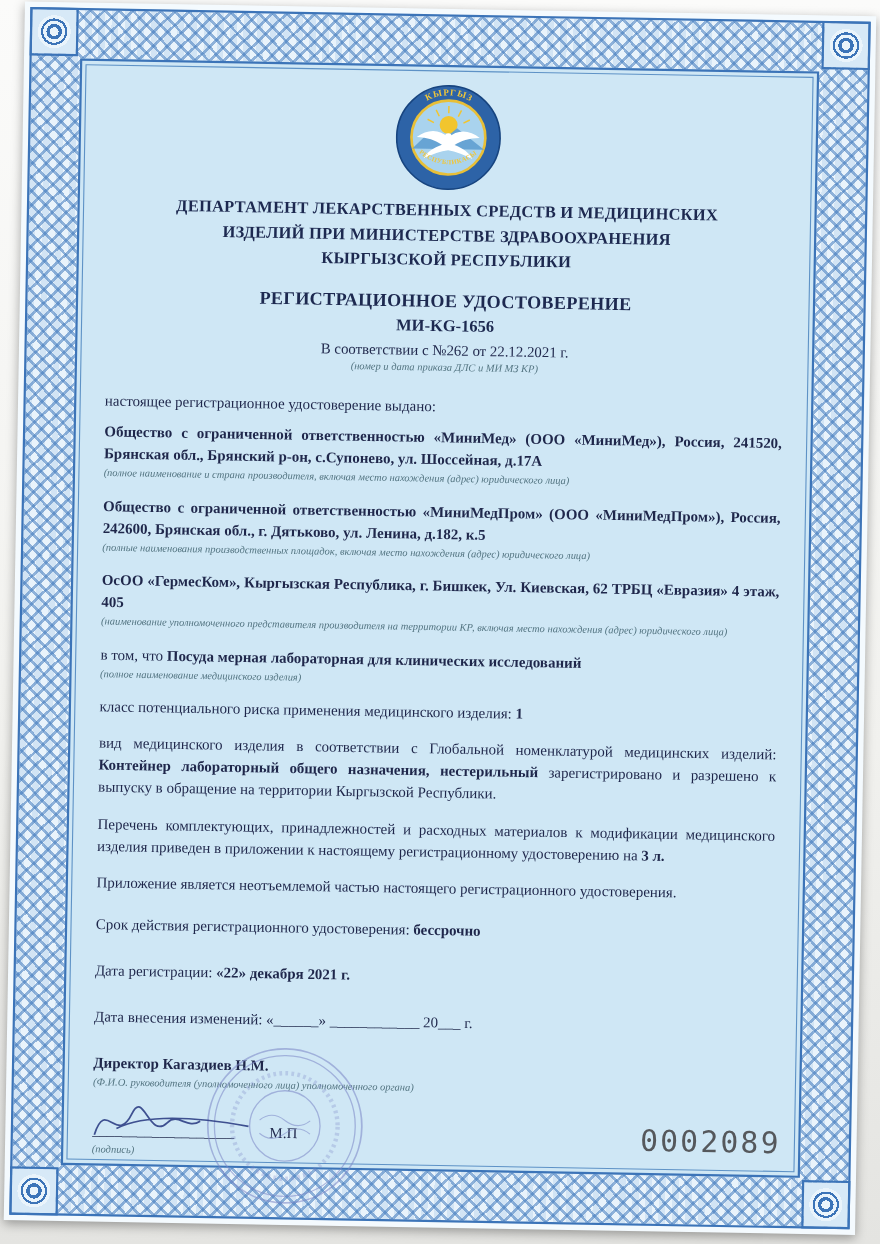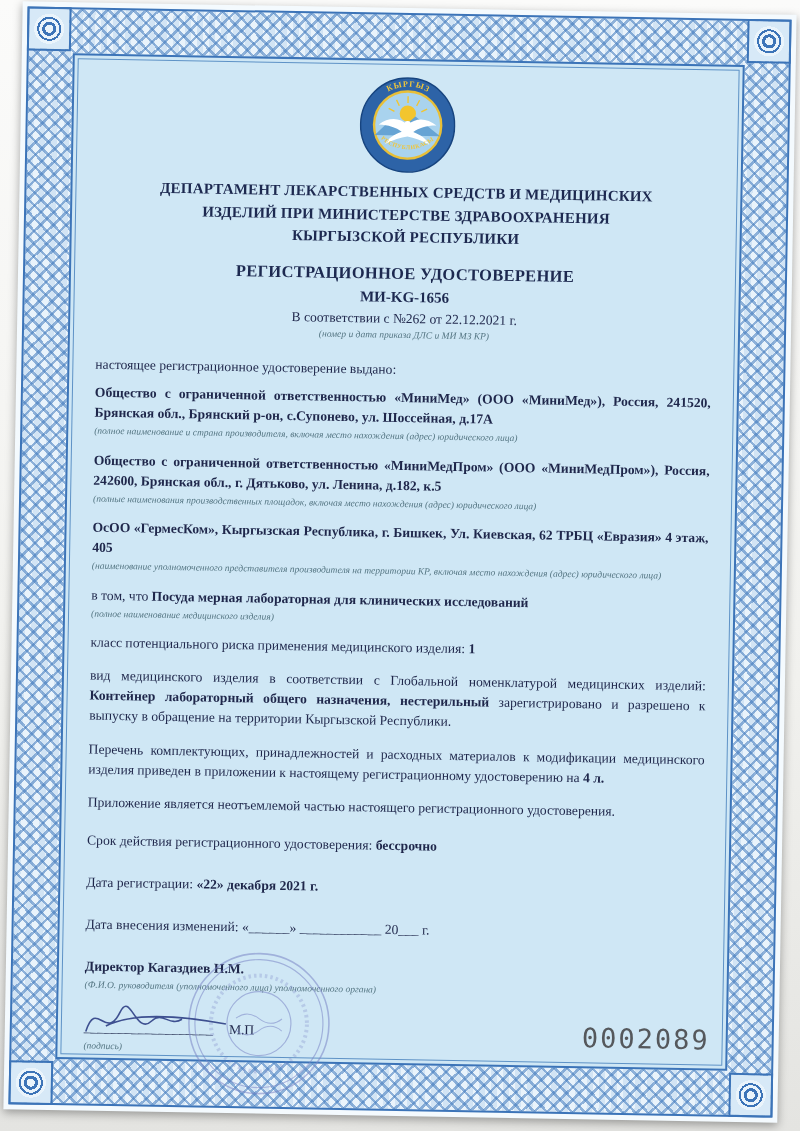--- a/index.html
+++ b/index.html
@@ -28,21 +28,21 @@
   .cert-number{text-align:center;font-weight:bold;font-size:15px;color:#1d2950;margin-top:5px;}
   .accordance{text-align:center;font-size:13.5px;color:#222a4e;margin-top:5px;}
   .note{font-size:9.5px;font-style:italic;color:#547582;line-height:1.3;margin:2px 0 0;}
   .note.center{text-align:center;}
   .para{font-size:13.6px;line-height:1.48;color:#1f274b;text-align:justify;margin:13px 0 0;}
   .first{margin-top:19px;}
   .bold{font-weight:bold;}
   .sign-block{position:relative;margin-top:26px;}
   .stamp{position:absolute;left:100px;top:-72px;opacity:.55;pointer-events:none;}
   .signature{position:absolute;left:-6px;top:-28px;pointer-events:none;}
-  .mp{margin-left:16px;font-family:Liberation Serif, serif;}
+  .mp{margin-left:32px;font-family:Liberation Serif, serif;}
   .serial{position:absolute;right:16px;bottom:13px;font-family:"DejaVu Sans Mono",monospace;
     font-size:27px;color:#55585c;letter-spacing:2px;}
 </style>
 </head>
 <body>
 
 <div class="scan">
   <div class="cert">
     <div class="frame">
       <div class="corner tl"></div>
@@ -98,21 +98,21 @@
         <p class="para bold">ОсОО «ГермесКом», Кыргызская Республика, г. Бишкек, Ул. Киевская, 62 ТРБЦ «Евразия» 4 этаж, 405</p>
         <p class="note">(наименование уполномоченного представителя производителя на территории КР, включая место нахождения (адрес) юридического лица)</p>
 
         <p class="para"><span>в том, что </span><span class="bold">Посуда мерная лабораторная для клинических исследований</span></p>
         <p class="note">(полное наименование медицинского изделия)</p>
 
         <p class="para"><span>класс потенциального риска применения медицинского изделия: </span><span class="bold">1</span></p>
 
         <p class="para"><span>вид медицинского изделия в соответствии с Глобальной номенклатурой медицинских изделий: </span><span class="bold">Контейнер лабораторный общего назначения, нестерильный</span><span> зарегистрировано и разрешено к выпуску в обращение на территории Кыргызской Республики.</span></p>
 
-        <p class="para"><span>Перечень комплектующих, принадлежностей и расходных материалов к модификации медицинского изделия приведен в приложении к настоящему регистрационному удостоверению на </span><span class="bold">4 л.</span></p>
+        <p class="para"><span>Перечень комплектующих, принадлежностей и расходных материалов к модификации медицинского изделия приведен в приложении к настоящему регистрационному удостоверению на </span><span class="bold">3 л.</span></p>
 
         <p class="para">Приложение является неотъемлемой частью настоящего регистрационного удостоверения.</p>
 
         <p class="para" style="margin-top:18px"><span>Срок действия регистрационного удостоверения: </span><span class="bold">бессрочно</span></p>
 
         <p class="para" style="margin-top:22px"><span>Дата регистрации: </span><span class="bold">«22» декабря 2021 г.</span></p>
 
         <p class="para" style="margin-top:22px">Дата внесения изменений: «______» ____________ 20___ г.</p>
 
         <p class="para bold" style="margin-top:22px">Директор Кагаздиев Н.М.</p>

